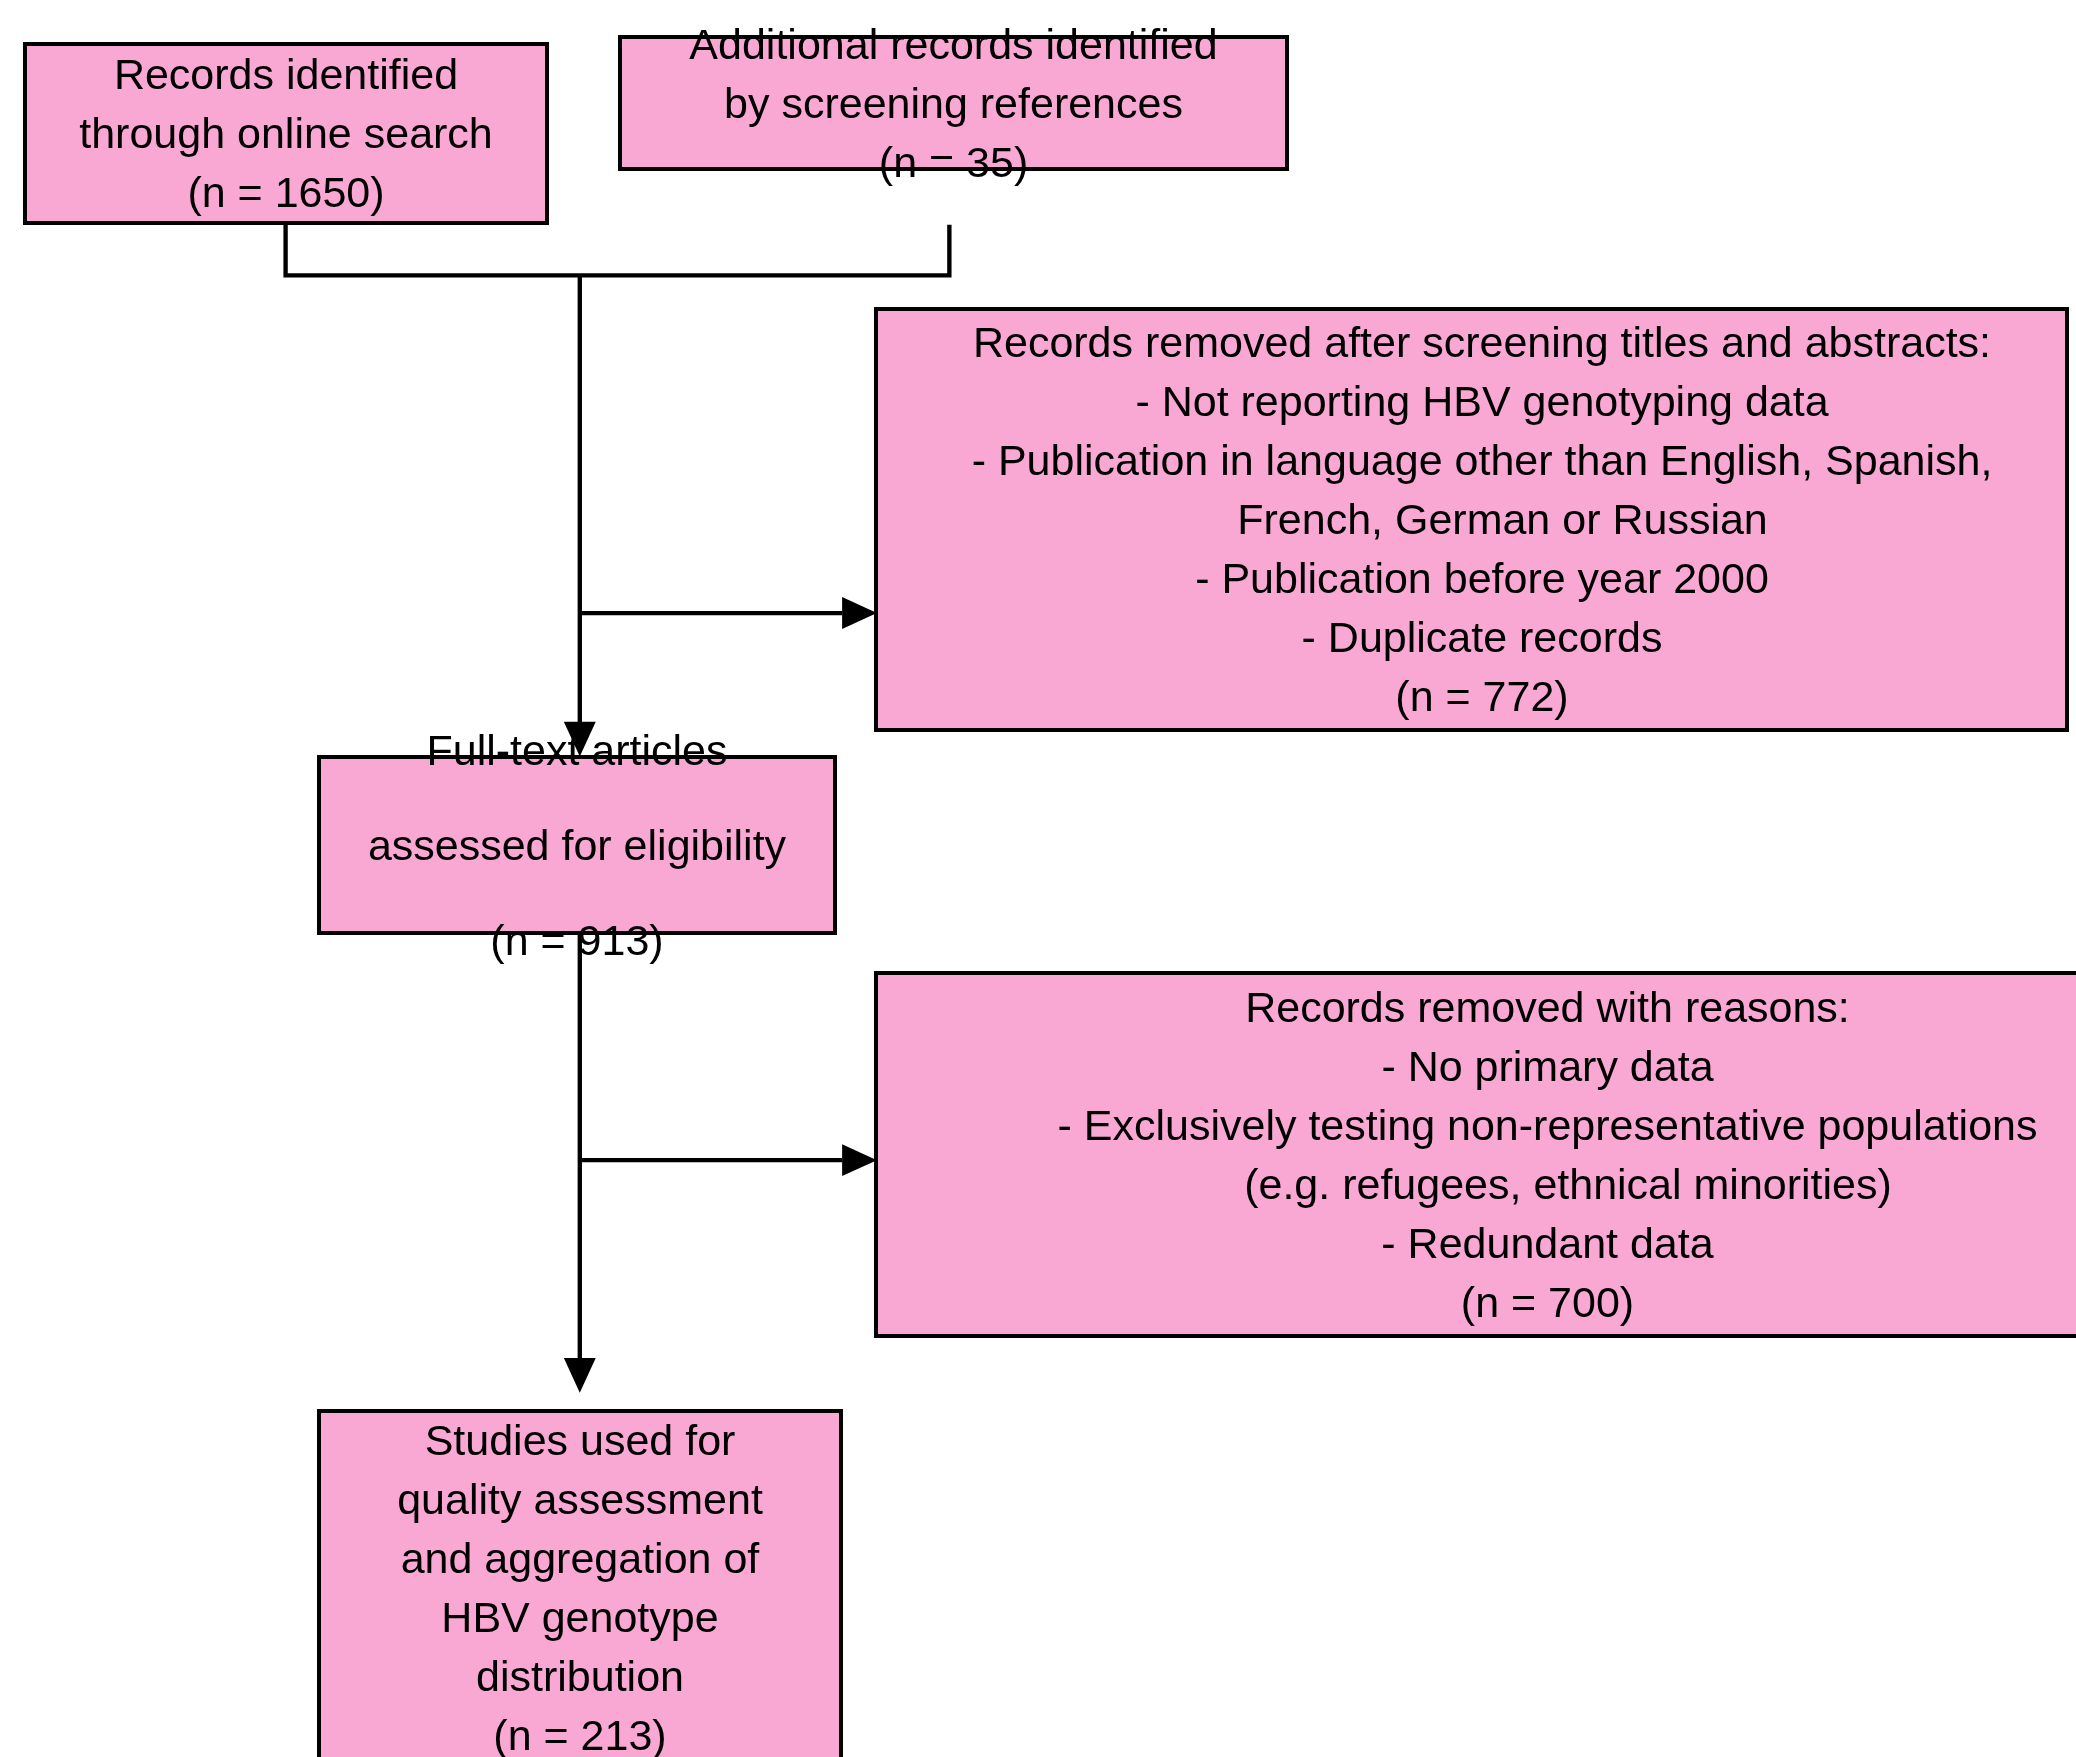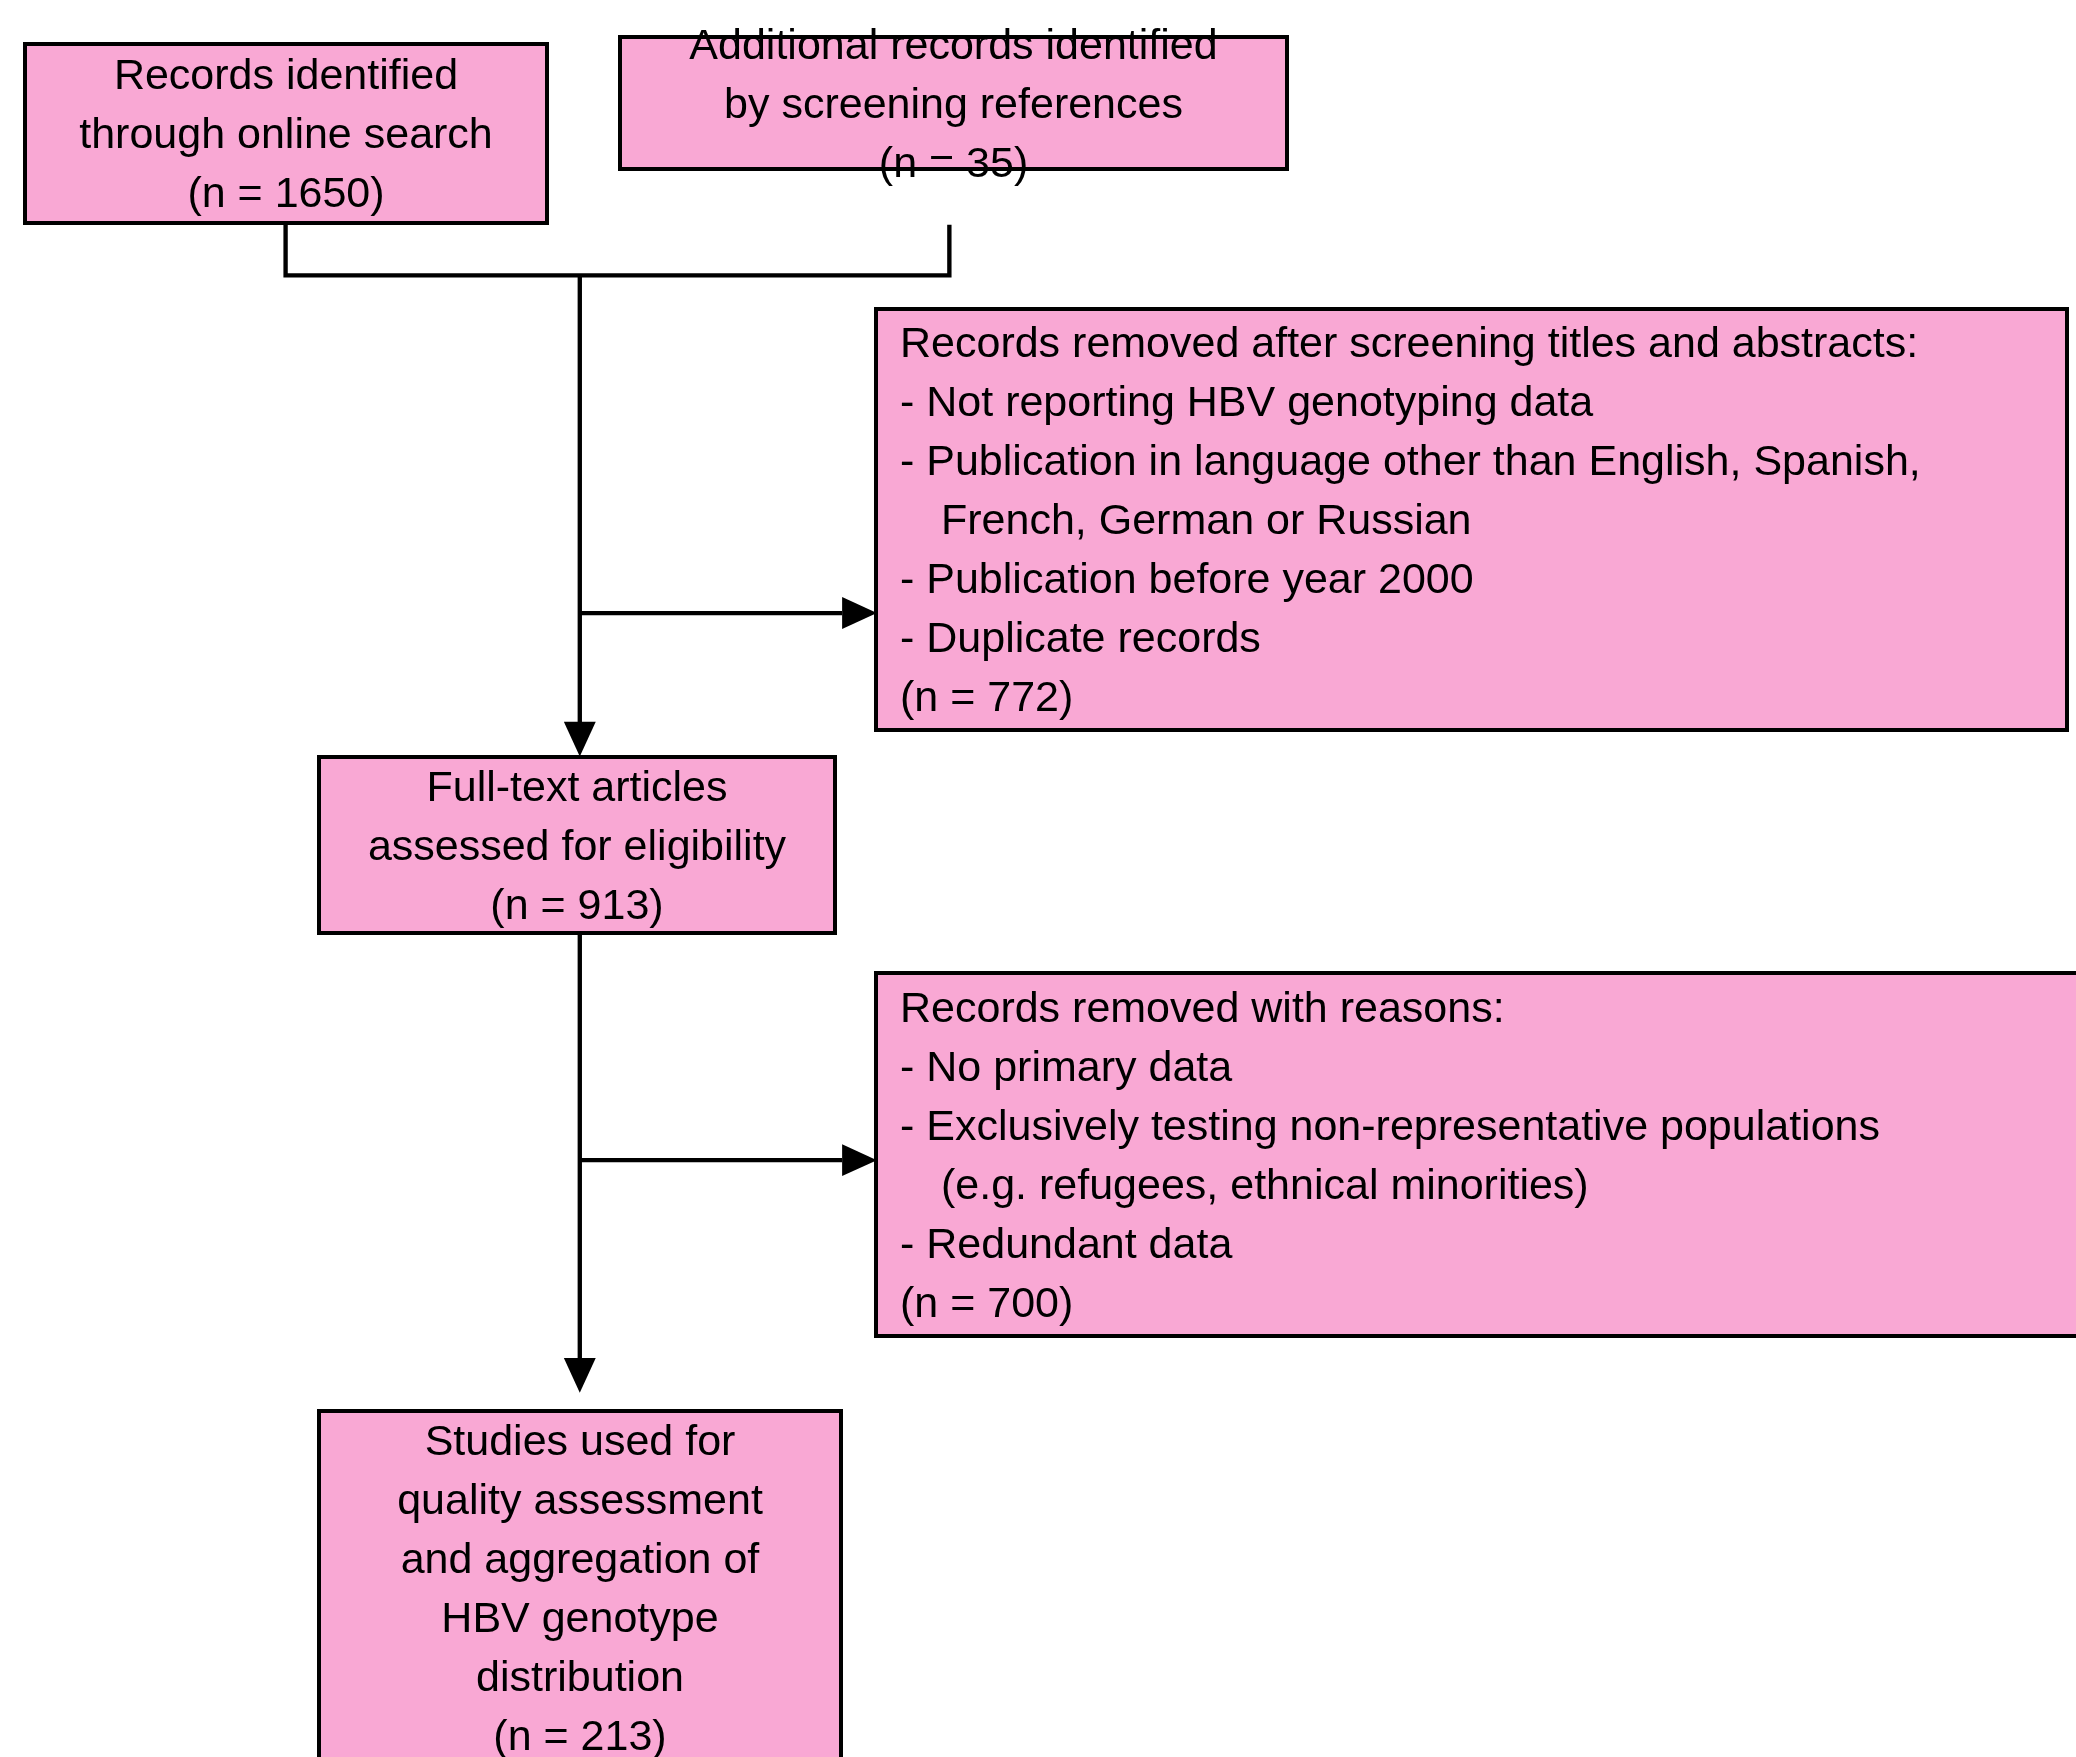--- a/index.html
+++ b/index.html
@@ -41,38 +41,38 @@
     flex-direction: column;
     justify-content: center;
     font-size: 43px;
     line-height: 59px;
   }
   .box.centered {
     align-items: center;
     text-align: center;
   }
   .box.list {
-    align-items: flex-start;
+    align-items: center;
     text-align: left;
     padding-left: 22px;
     padding-right: 1px;
   }
   .line {
     white-space: nowrap;
   }
   .line.ind {
     padding-left: 41px;
   }
   .it {
   }
 
   .box-records-identified { left: 23px;   top: 42px;   width: 526px;  height: 183px; }
   .box-additional-records { left: 618px;  top: 35px;   width: 671px;  height: 136px; }
   .box-removed-screening  { left: 874px; top: 307px;  width: 1195px; height: 425px; }
-  .box-fulltext           { left: 317px;  top: 755px; width: 520px;  height: 180px; }
+  .box-fulltext           { left: 317px;  top: 755px; width: 520px;  height: 180px; gap: 36px; }
   .box-removed-reasons    { left: 874px; top: 971px; width: 1326px; height: 367px; }
   .box-studies-used       { left: 317px;  top: 1393px; width: 526px;  height: 358px; margin-top: 16px; }
 </style>
 </head>
 <body>
 
 <div class="canvas">
 
   <svg class="connectors" viewBox="0 0 2866 2426" xmlns="http://www.w3.org/2000/svg">
 

